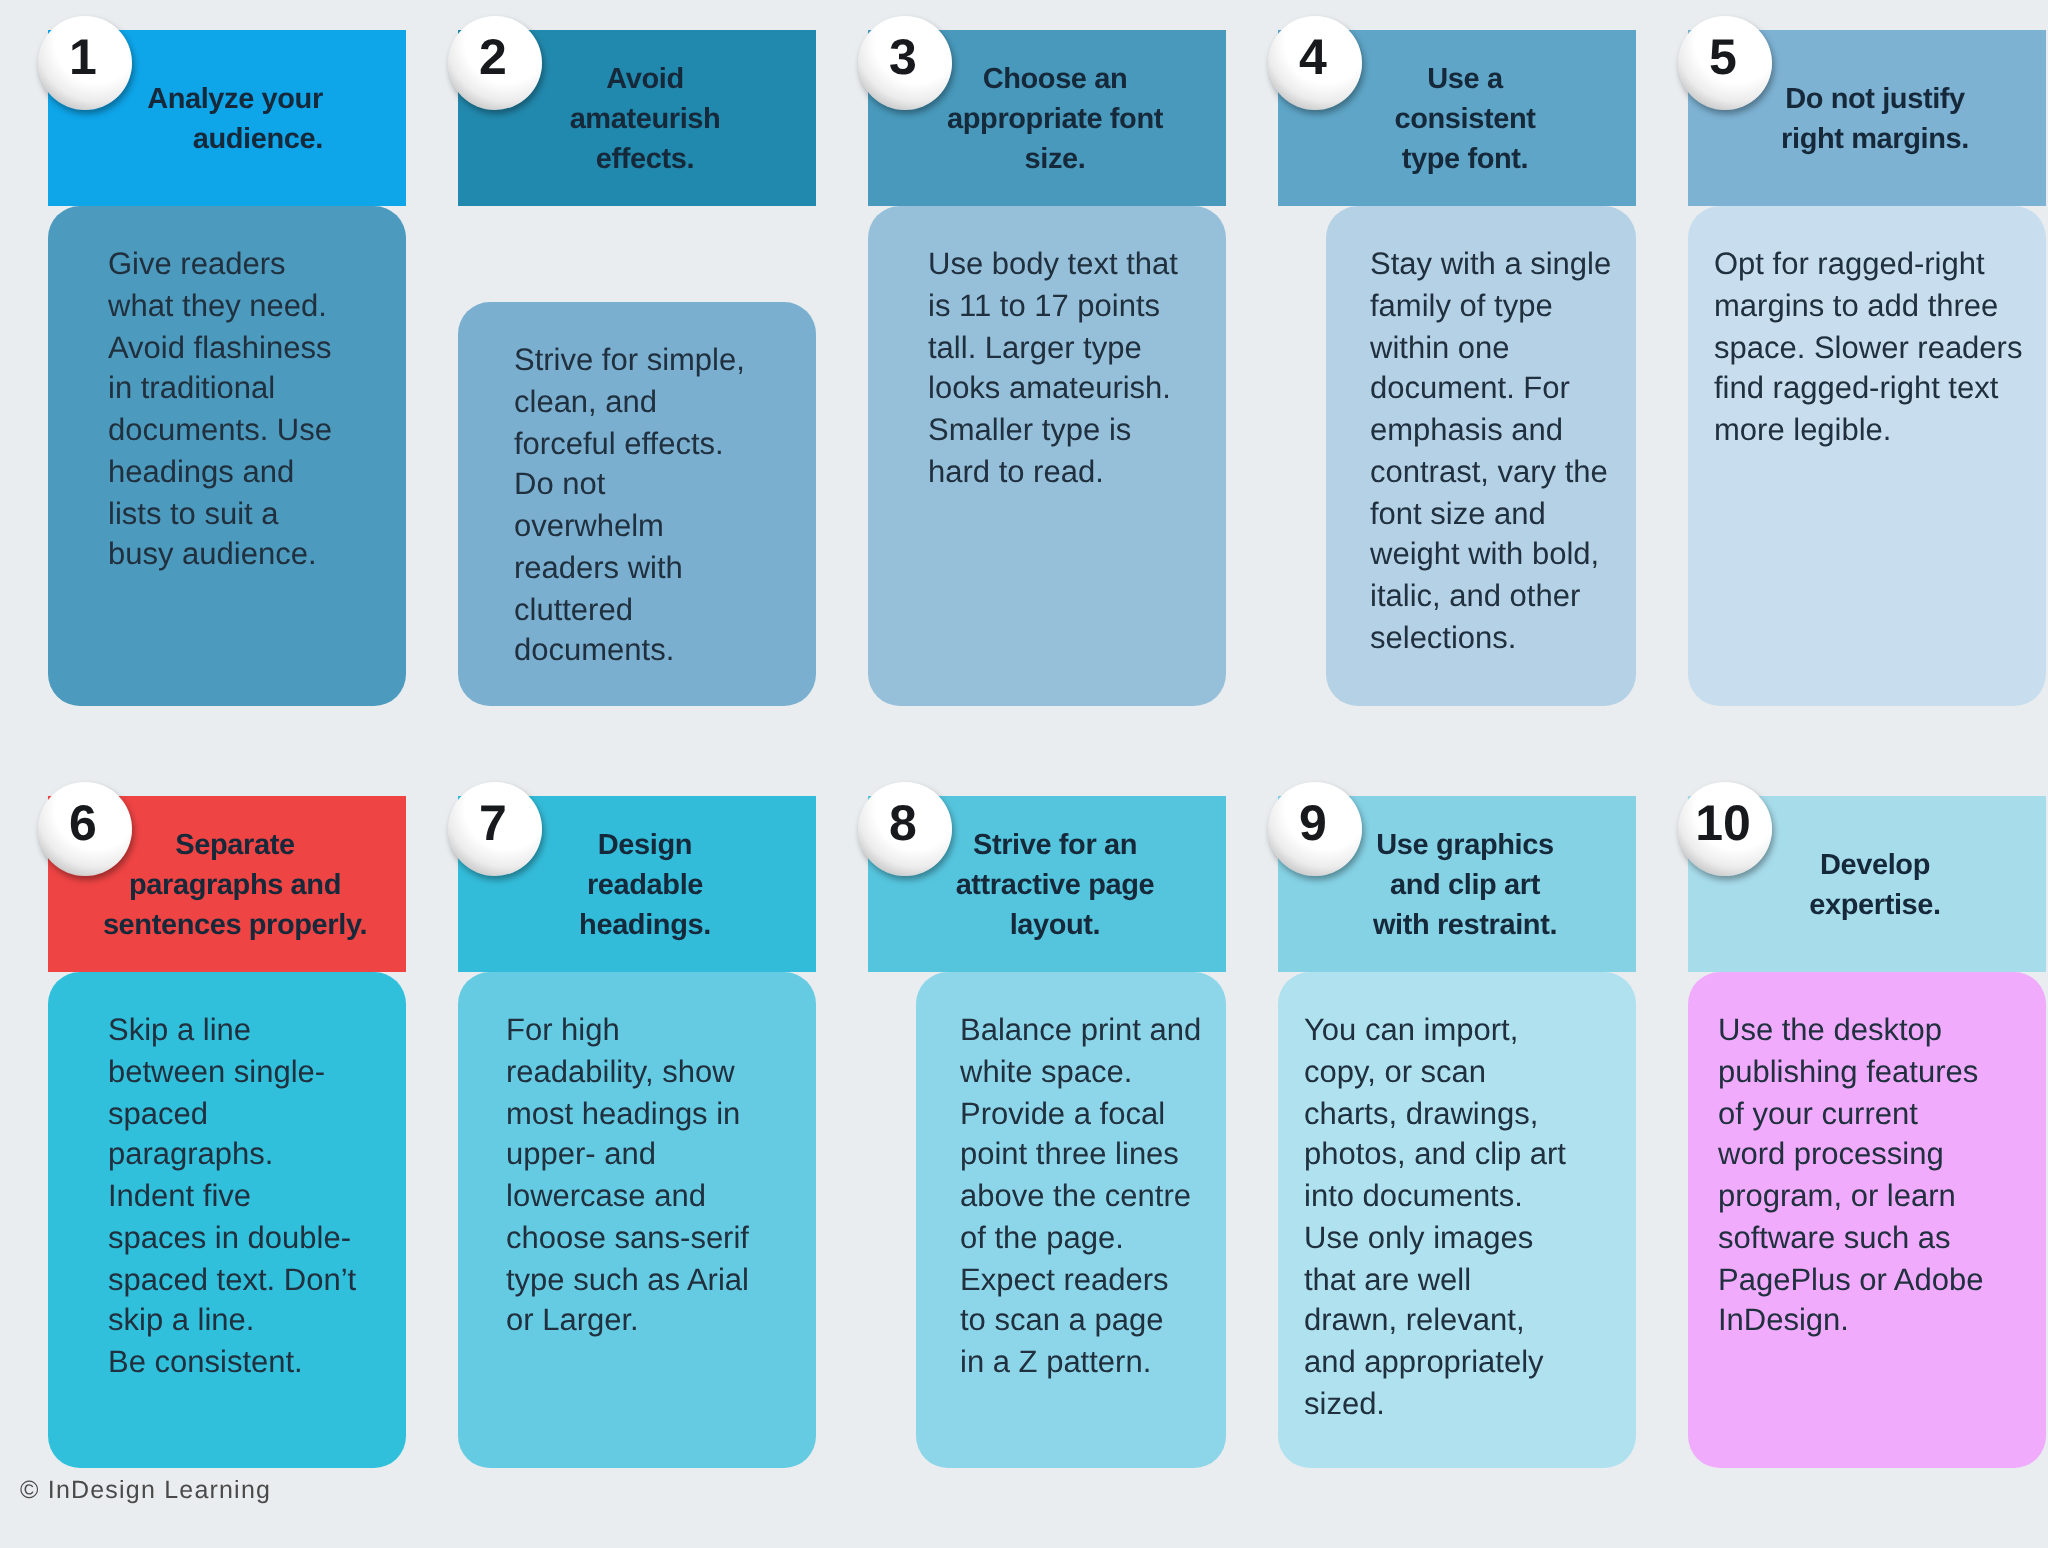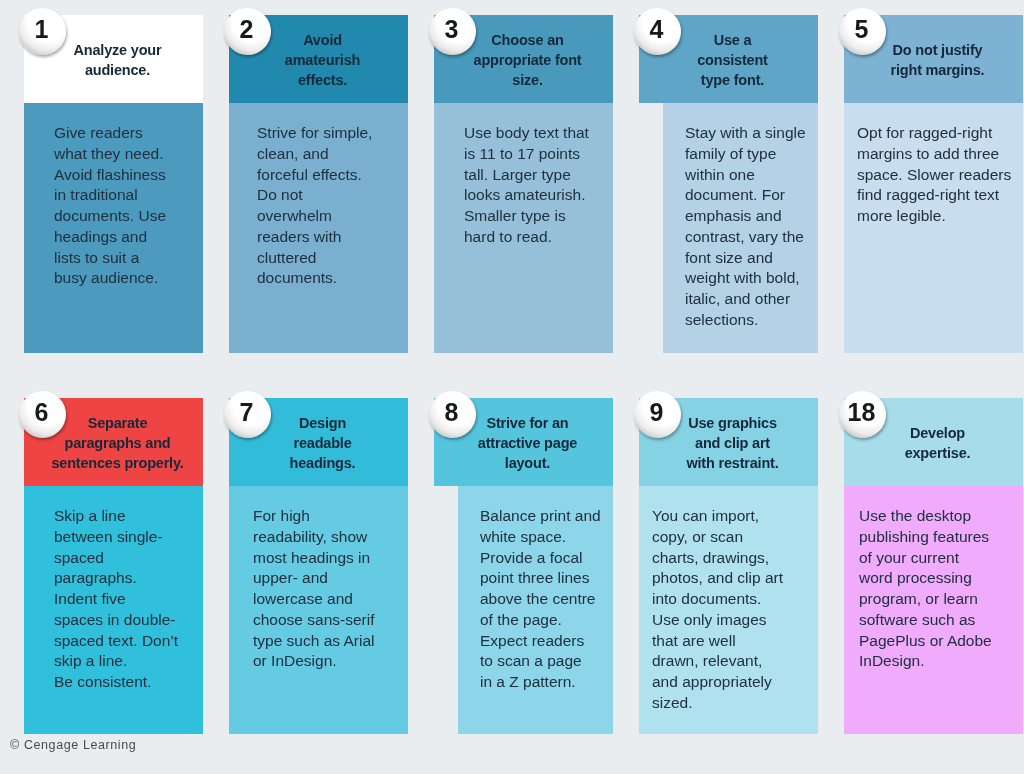--- a/index.html
+++ b/index.html
@@ -44,20 +44,21 @@
     line-height: 1.38;
     letter-spacing: -0.2px;
     color: #16293a;
     white-space: pre-line;
   }
   .card-body {
     flex: 1;
     box-sizing: border-box;
     padding-top: 20px;
     padding-right: 6px;
+    border-radius: 16px;
   }
   .card-body .body-text {
     font-size: 15.5px;
     line-height: 1.34;
     color: #20303e;
     white-space: pre-line;
   }
   
   .pad-30 .card-body { padding-left: 30px; }
   .pad-28 .card-body { padding-left: 28px; }
@@ -98,21 +99,21 @@
 <body>
 
 <div class="board" style="background: rgb(233, 237, 239);">
 
   <div class="row row-1">
 
     <div class="card pad-30">
       <div class="num-circle">
         <span class="num-text">1</span>
       </div>
-      <div class="card-header" style="background: #ffffff;">
+      <div class="card-header" style="background: #0ea5e9; text-align: right;">
         <span class="heading-text">Analyze your
 audience.</span>
       </div>
       <div class="card-body" style="background: rgb(76, 154, 189);">
         <span class="body-text">Give readers
 what they need.
 Avoid flashiness
 in traditional
 documents. Use
 headings and
@@ -123,21 +124,21 @@
 
     <div class="card pad-28">
       <div class="num-circle">
         <span class="num-text">2</span>
       </div>
       <div class="card-header" style="background: rgb(34, 137, 174);">
         <span class="heading-text">Avoid
 amateurish
 effects.</span>
       </div>
-      <div class="card-body" style="background: rgb(122, 175, 208);">
+      <div class="card-body" style="background: rgb(122, 175, 208); margin-top: 48px;">
         <span class="body-text">Strive for simple,
 clean, and
 forceful effects.
 Do not
 overwhelm
 readers with
 cluttered
 documents.</span>
       </div>
     </div>
@@ -237,21 +238,21 @@
 headings.</span>
       </div>
       <div class="card-body" style="background: rgb(101, 203, 226);">
         <span class="body-text">For high
 readability, show
 most headings in
 upper- and
 lowercase and
 choose sans-serif
 type such as Arial
-or InDesign.</span>
+or Larger.</span>
       </div>
     </div>
 
     <div class="card pad-22">
       <div class="num-circle">
         <span class="num-text">8</span>
       </div>
       <div class="card-header" style="background: rgb(85, 197, 222);">
         <span class="heading-text">Strive for an
 attractive page
@@ -288,35 +289,35 @@
 Use only images
 that are well
 drawn, relevant,
 and appropriately
 sized.</span>
       </div>
     </div>
 
     <div class="card pad-15">
       <div class="num-circle">
-        <span class="num-text">18</span>
+        <span class="num-text">10</span>
       </div>
       <div class="card-header" style="background: rgb(167, 220, 235); align-items: center;">
         <span class="heading-text">Develop
 expertise.</span>
       </div>
       <div class="card-body" style="background: #f0abfc;">
         <span class="body-text">Use the desktop
 publishing features
 of your current
 word processing
 program, or learn
 software such as
 PagePlus or Adobe
 InDesign.</span>
       </div>
     </div>
 
   </div>
 
-  <div class="copyright">© Cengage Learning</div>
+  <div class="copyright">© InDesign Learning</div>
 
 </div>
 
 </body></html>

